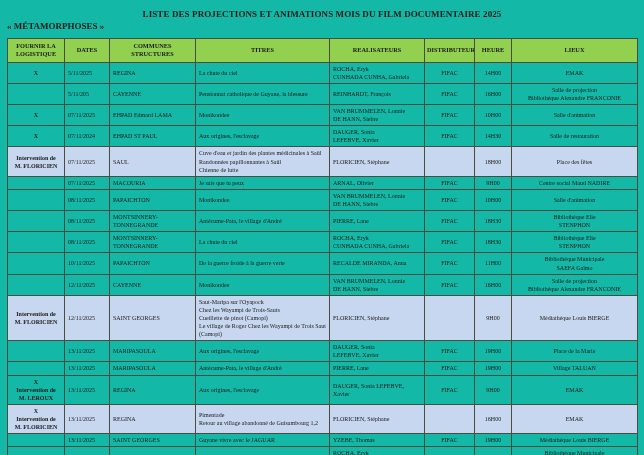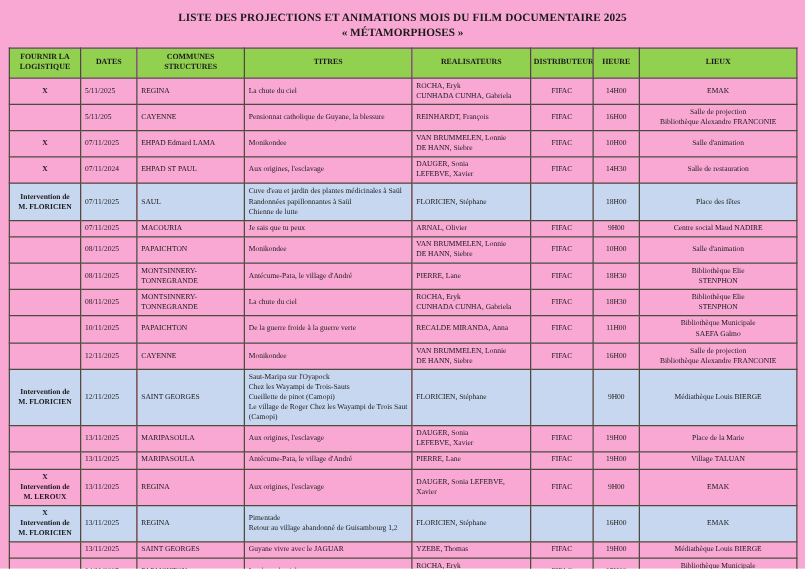--- a/index.html
+++ b/index.html
@@ -6,33 +6,32 @@
     margin: 0;
     padding: 0;
     background: #ffffff;
     font-family: "Liberation Serif", "DejaVu Serif", serif;
     color: #1a1a1a;
   }
   .page {
     position: relative;
     width: 644px;
     height: 455px;
-    background: #f9a8d4;
+    background: #14b8a6;
     box-sizing: border-box;
     padding: 8px 7px 0 7px;
   }
   .doc-title {
     text-align: center;
     font-weight: bold;
     font-size: 9px;
     line-height: 1.35;
     letter-spacing: 0.1px;
   }
   .doc-subtitle {
-    text-align: center;
     font-weight: bold;
     font-size: 9px;
     line-height: 1.4;
     margin-bottom: 5px;
   }
   table.grid {
     width: 630px;
     border-collapse: collapse;
     table-layout: fixed;
     border: 1.5px solid var(--border, #4c4c3e);

